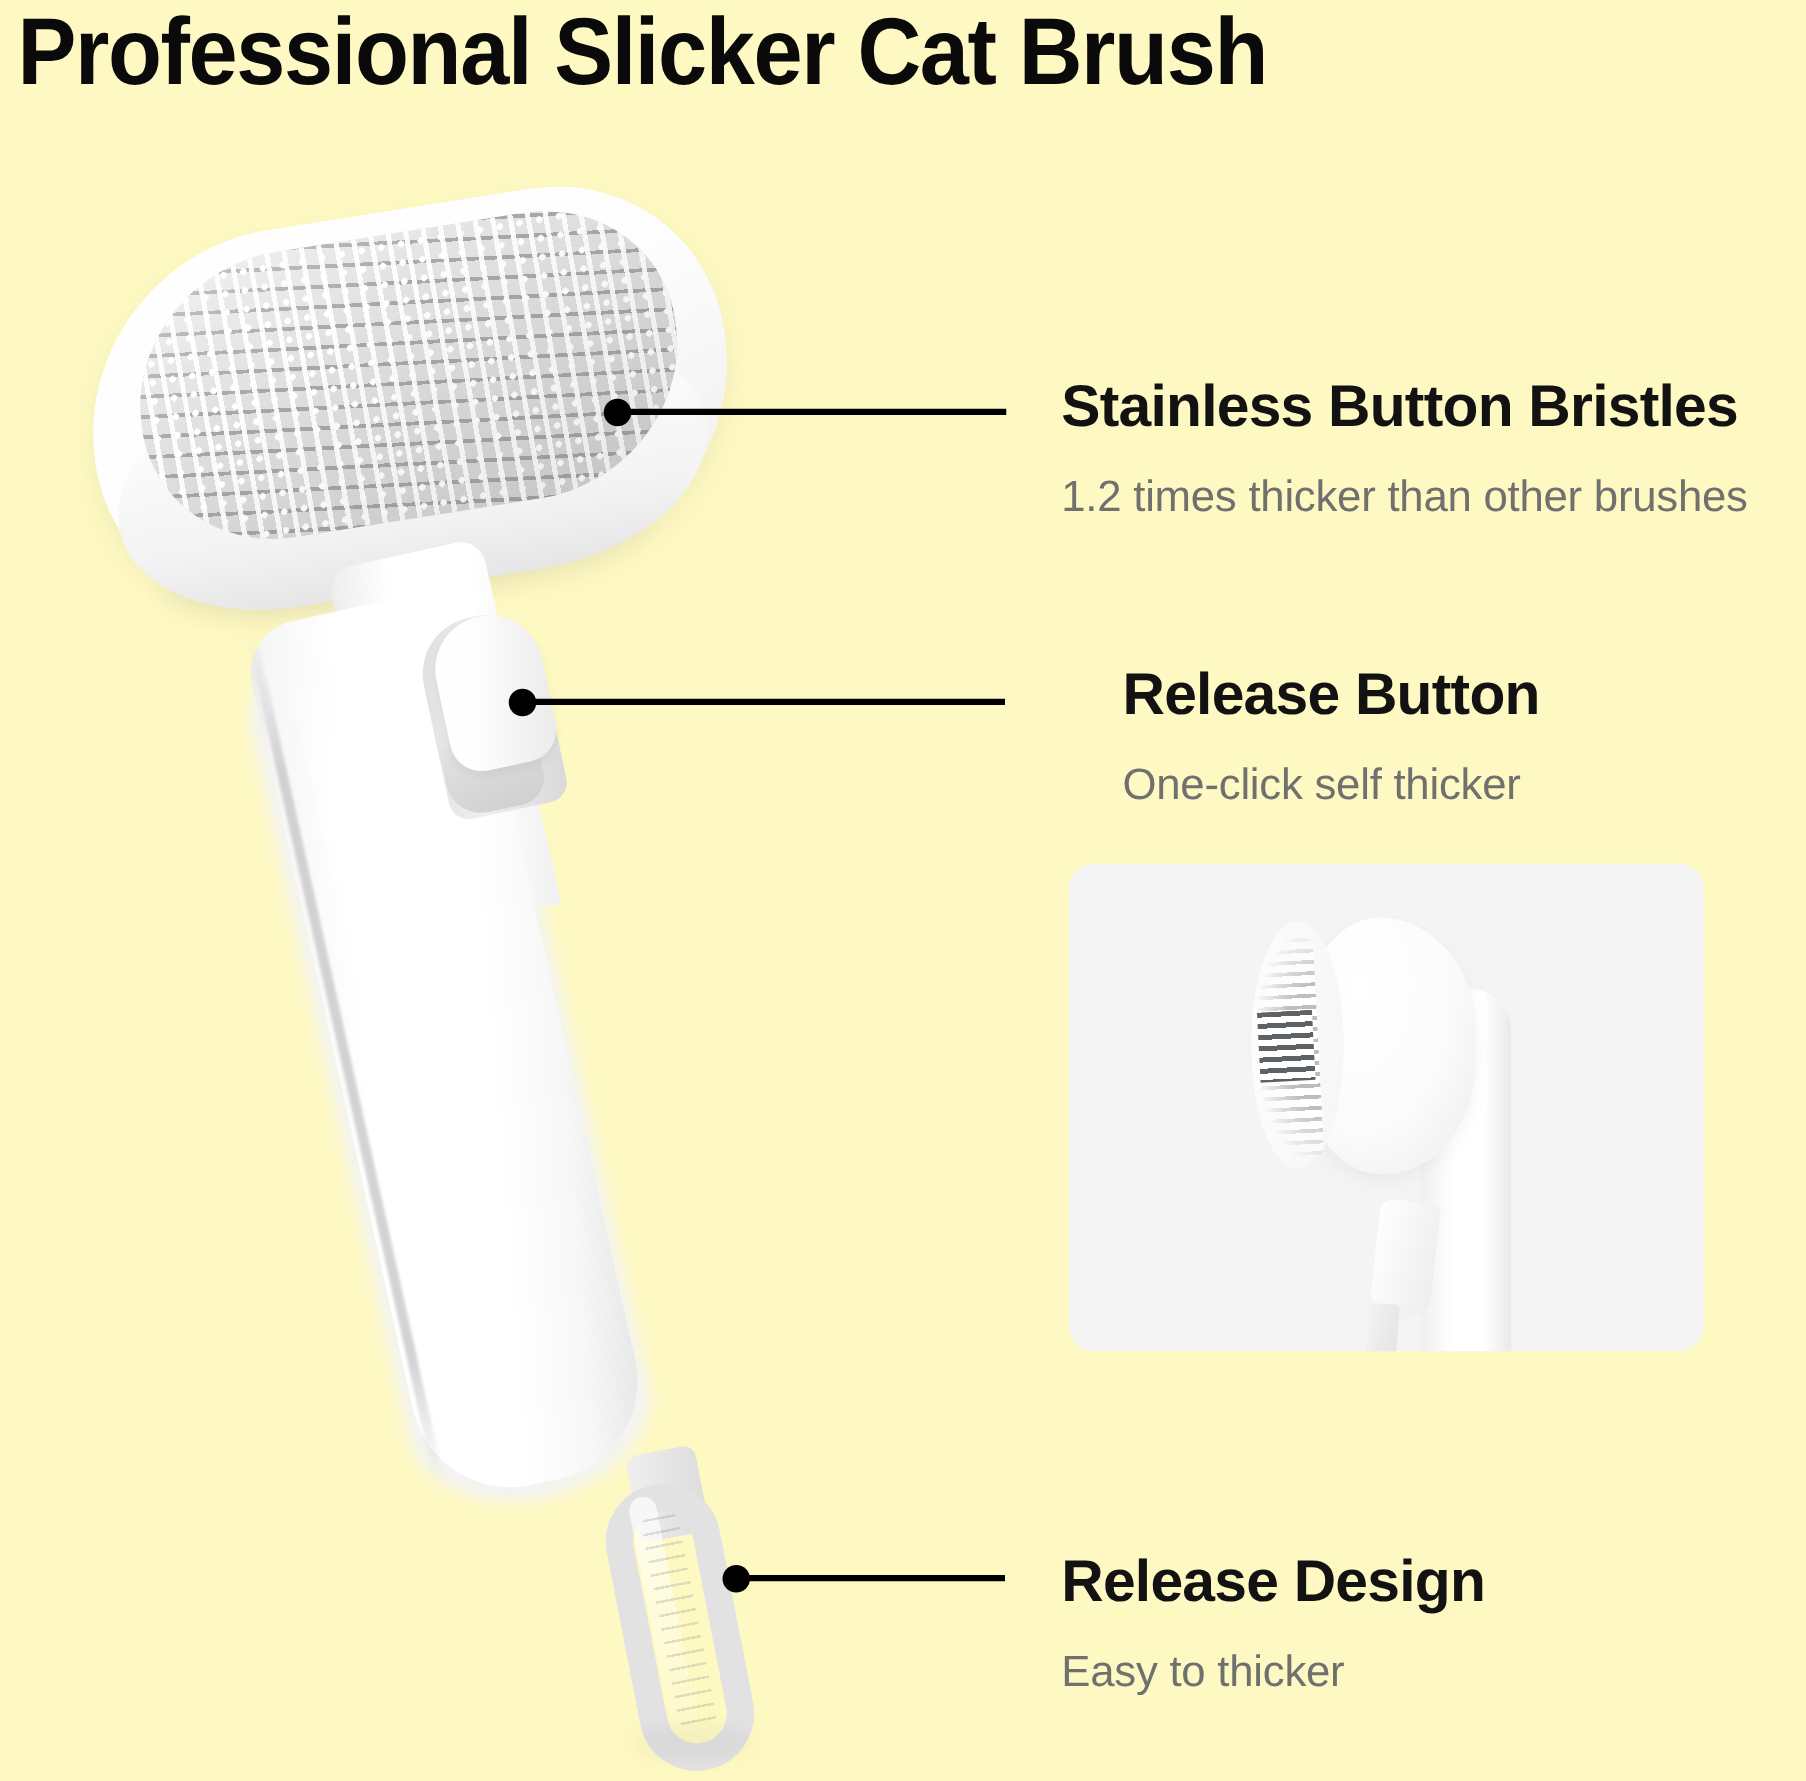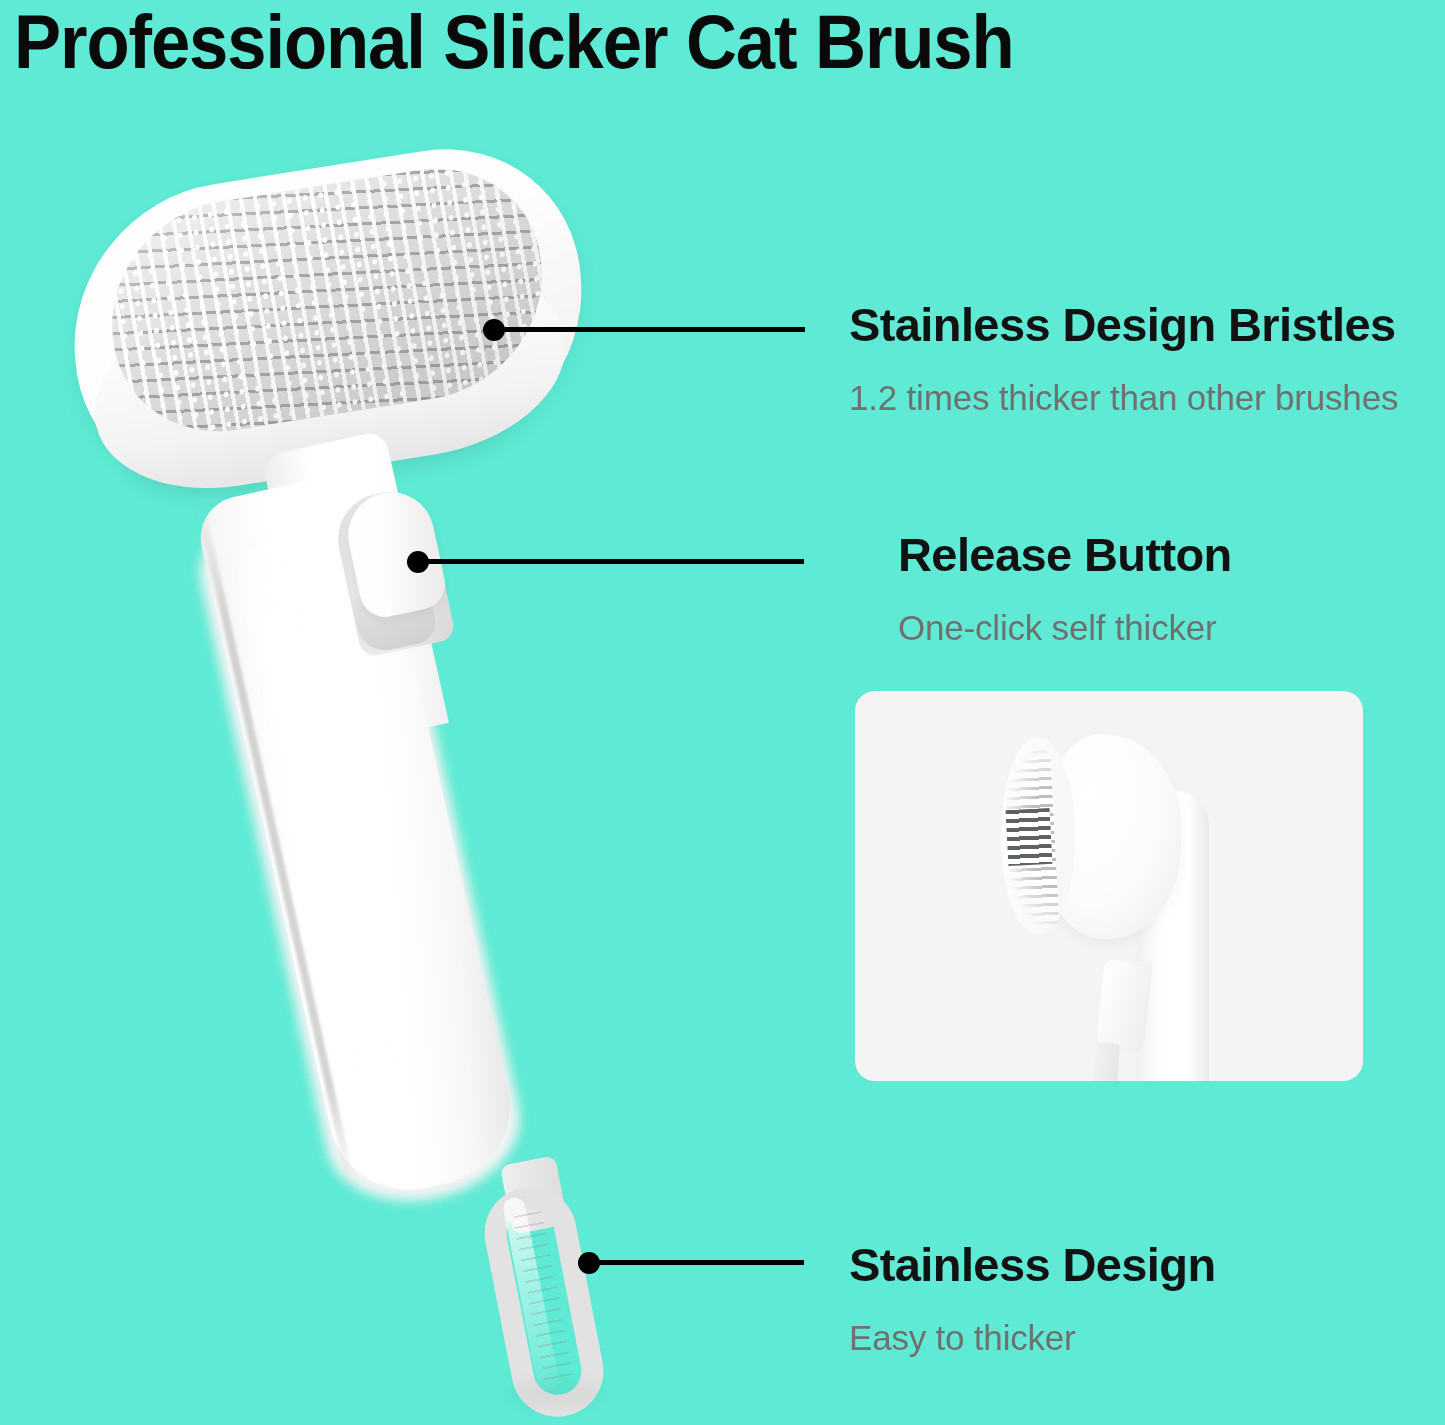--- a/index.html
+++ b/index.html
@@ -8,21 +8,21 @@
     background: #ffffff;
   }
   body {
     font-family: "Liberation Sans", sans-serif;
     -webkit-font-smoothing: antialiased;
   }
   #page {
     position: relative;
     width: 1445px;
     height: 1425px;
-    background: #5eead4;
+    background: #fef9c3;
     overflow: hidden;
   }
 
   
   .page-title {
     position: absolute;
     left: 14px;
     top: -4px;
     width: 1300px;
     font-size: 76px;
@@ -432,37 +432,37 @@
     <span class="dot"></span>
   </div>
   <div class="leader" id="leader-2">
     <span class="dot"></span>
   </div>
   <div class="leader" id="leader-3">
     <span class="dot"></span>
   </div>
 
   <div class="callout" id="callout-bristles">
-    <div class="c-title">Stainless Design Bristles</div>
+    <div class="c-title">Stainless Button Bristles</div>
     <div class="c-sub">1.2 times thicker than other brushes</div>
   </div>
 
   <div class="callout" id="callout-release">
     <div class="c-title">Release Button</div>
     <div class="c-sub">One-click self thicker</div>
   </div>
 
   <div id="inset-panel">
     <div class="ip-handle"></div>
     <div class="ip-neck"></div>
     <div class="ip-head"></div>
     <div class="ip-face"></div>
     <div class="ip-combs"></div>
     <div class="ip-combs-dark"></div>
     <div class="ip-tab"></div>
   </div>
 
   <div class="callout" id="callout-hang">
-    <div class="c-title">Stainless Design</div>
+    <div class="c-title">Release Design</div>
     <div class="c-sub">Easy to thicker</div>
   </div>
 
 </div>
 
 </body></html>

